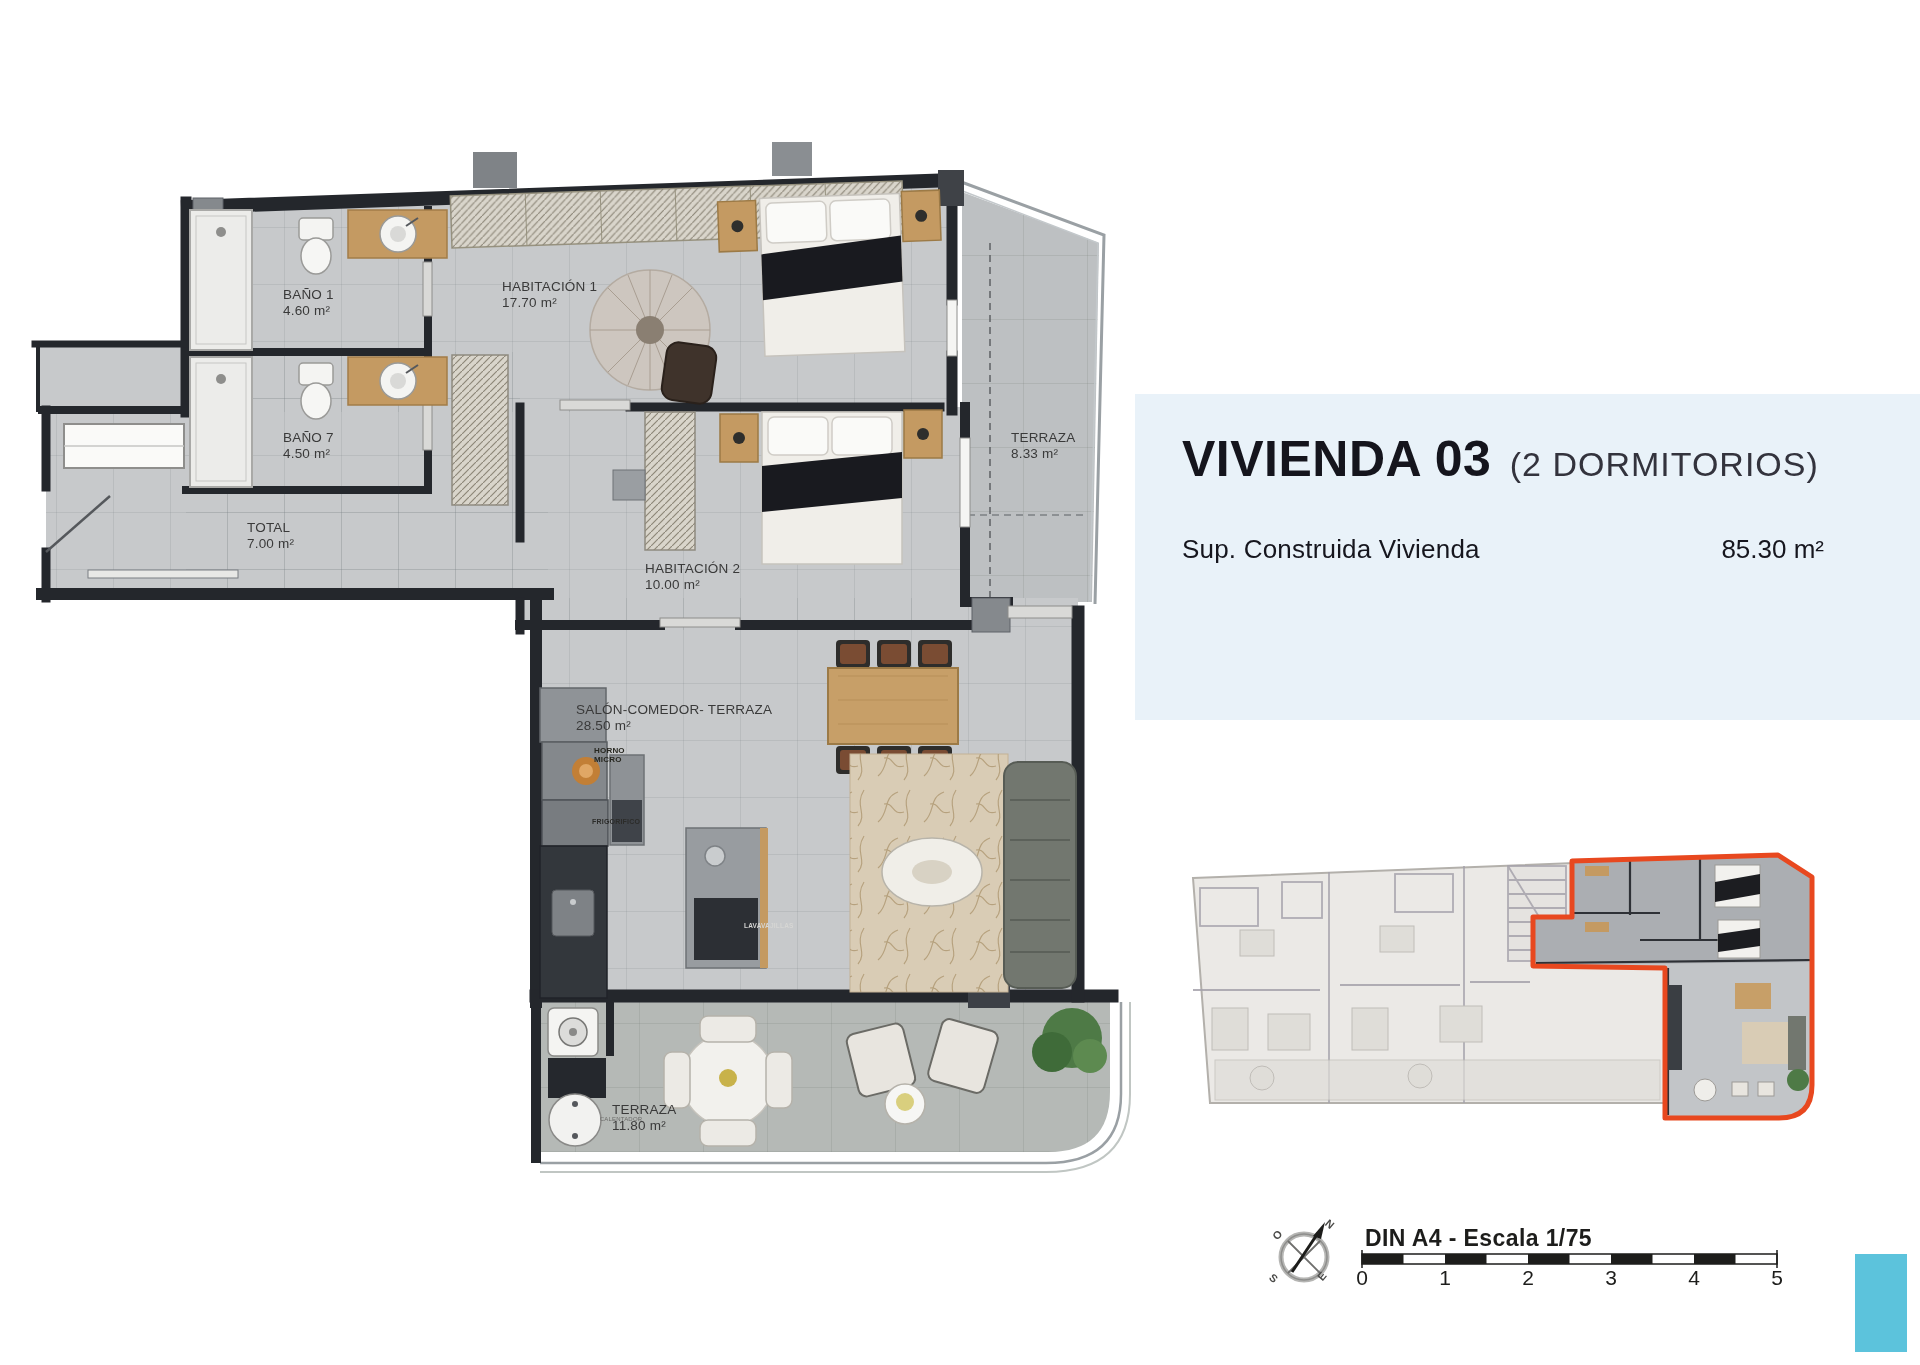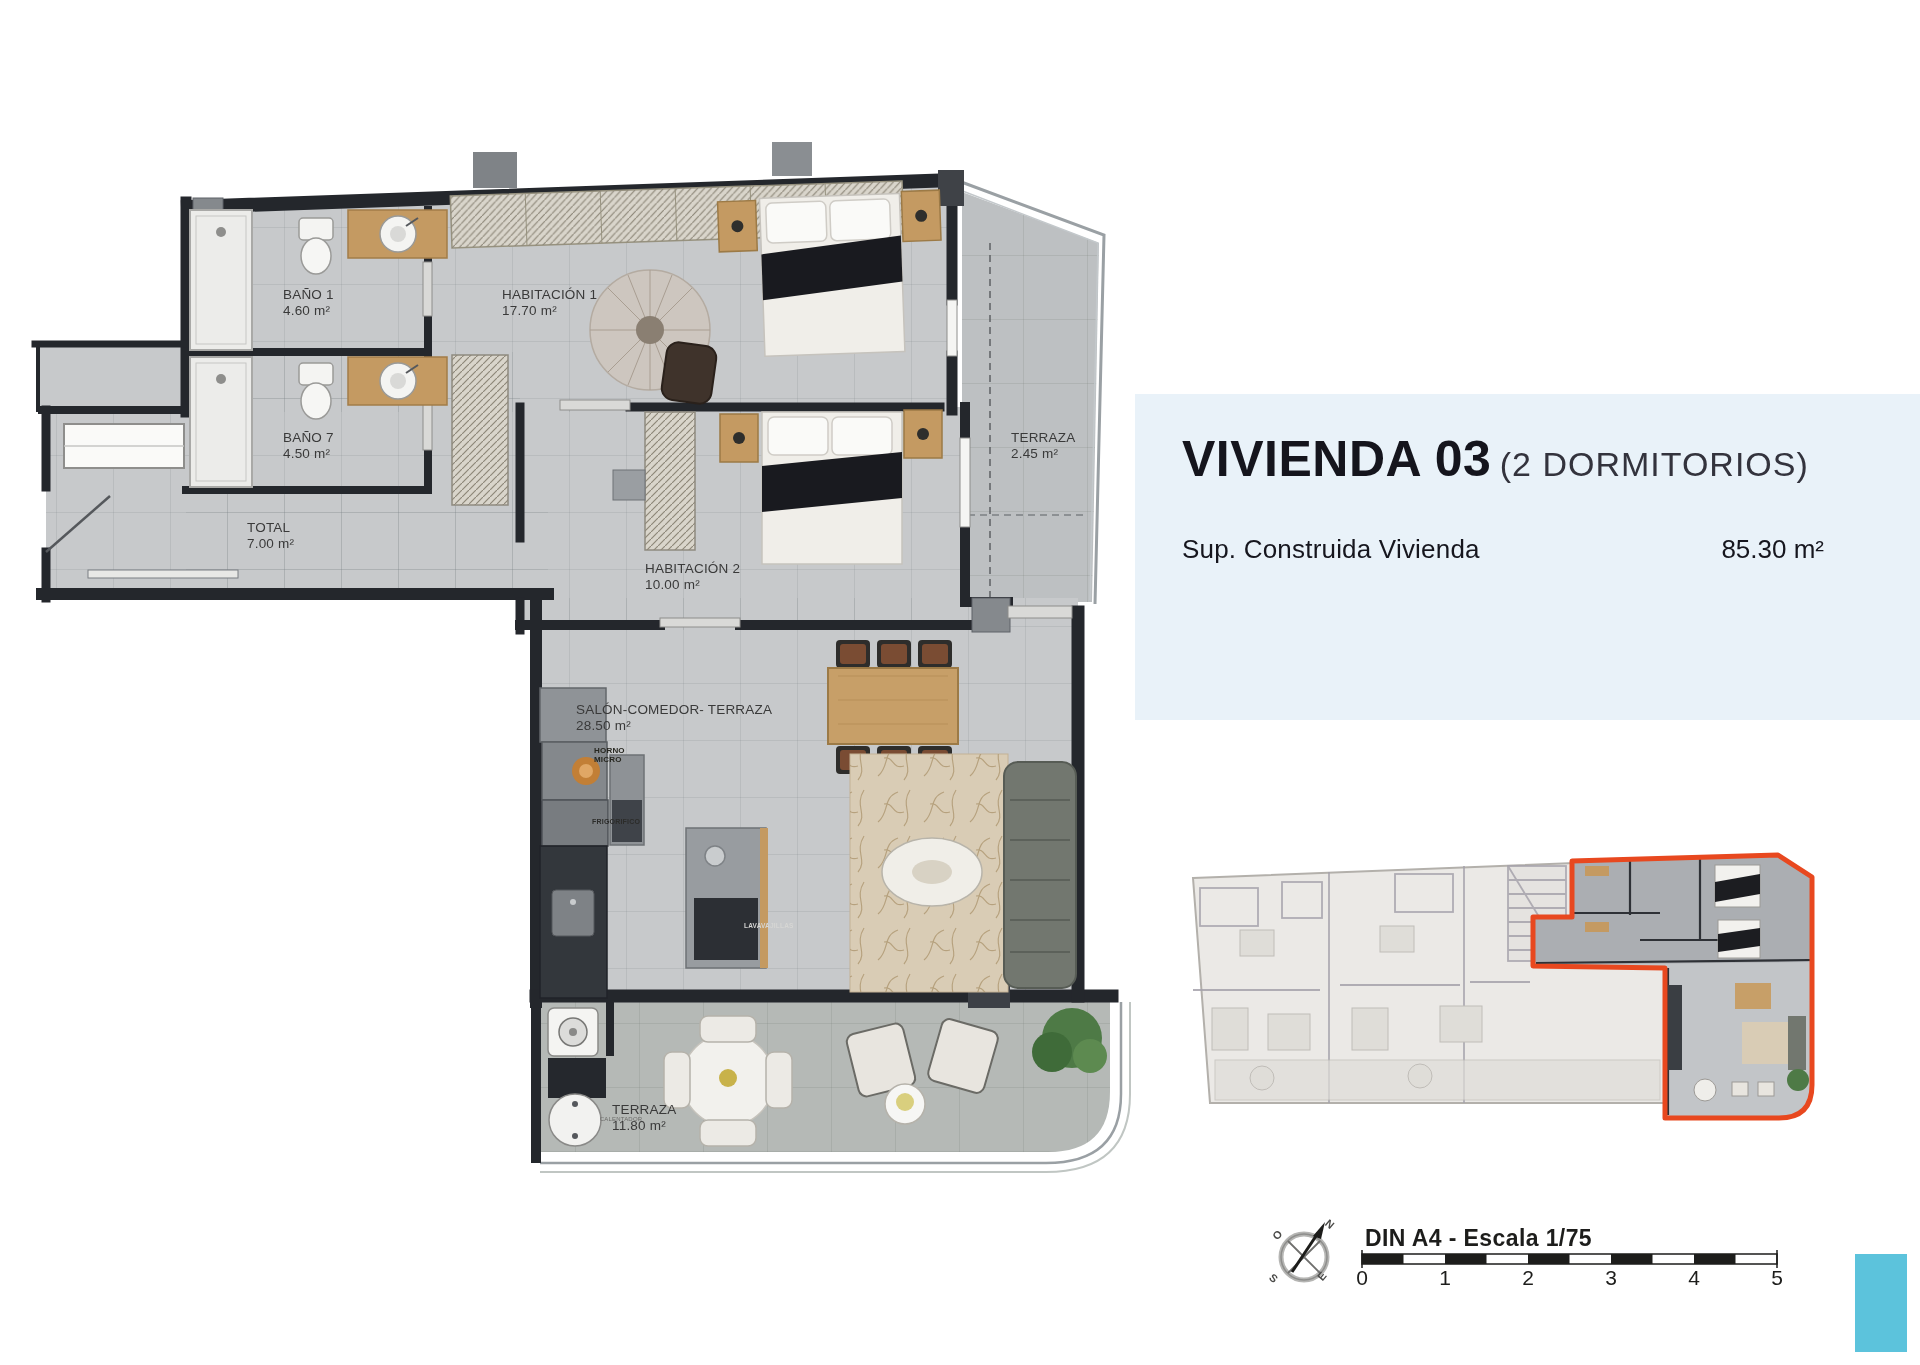--- a/index.html
+++ b/index.html
@@ -11,21 +11,21 @@
   .rlabel{position:absolute;font-size:13.5px;line-height:16px;color:#3a3a3a;
           letter-spacing:.2px;white-space:nowrap;}
   .rlabel span{display:block;}
   
   .tlabel{position:absolute;font-weight:700;letter-spacing:.2px;white-space:nowrap;margin-left:46px;}
   .tlabel span{display:block;}
   
   #info-panel{left:1135px;top:394px;width:785px;height:326px;background:#e9f2f9;}
   #info-title-row{position:absolute;left:47px;top:36px;white-space:nowrap;}
   #info-title{font-size:50px;font-weight:700;color:#15151d;letter-spacing:.5px;}
-  #info-subtitle{font-size:34px;font-weight:400;color:#33333d;margin-left:4px;letter-spacing:1px;}
+  #info-subtitle{font-size:34px;font-weight:400;color:#33333d;margin-left:14px;letter-spacing:1px;}
   .prow{position:absolute;left:47px;width:642px;height:34px;color:#16161e;}
   .prow .pl{position:absolute;left:0;top:0;font-size:26px;font-weight:500;letter-spacing:.2px;}
   .prow .pv{position:absolute;right:0;top:0;font-size:26px;font-weight:500;}
   
   #scale-title{left:1365px;top:1225px;font-size:23px;font-weight:700;color:#1d1d1b;letter-spacing:.4px;}
   .tick{position:absolute;top:1266px;width:30px;text-align:center;font-size:21px;color:#1d1d1b;}
   
   .cletter{position:absolute;font-size:11px;font-weight:600;color:#4a4a48;}
   
   #accent-rect{left:1855px;top:1254px;width:52px;height:98px;background:#5cc3dc;}
@@ -343,39 +343,39 @@
       <rect x="1694" y="1254" width="41.5" height="10"></rect>
     </g>
     <path d="M1362,1250 L1362,1268 M1777,1250 L1777,1268" stroke="#1d1d1b" stroke-width="1.5"></path>
   </g>
 </svg>
 
 <div class="rlabel" style="left:283px;top:287px">
   <span>BAÑO 1</span>
   <span>4.60 m²</span>
 </div>
-<div class="rlabel" style="left:502px;top:287px">
+<div class="rlabel" style="left:502px;top:279px">
   <span>HABITACIÓN 1</span>
   <span>17.70 m²</span>
 </div>
 <div class="rlabel" style="left:283px;top:430px">
   <span>BAÑO 7</span>
   <span>4.50 m²</span>
 </div>
 <div class="rlabel" style="left:247px;top:520px">
   <span>TOTAL</span>
   <span>7.00 m²</span>
 </div>
 <div class="rlabel" style="left:645px;top:561px">
   <span>HABITACIÓN 2</span>
   <span>10.00 m²</span>
 </div>
 <div class="rlabel" style="left:1011px;top:430px">
   <span>TERRAZA</span>
-  <span>2.45 m²</span>
+  <span>8.33 m²</span>
 </div>
 <div class="rlabel" style="left:576px;top:702px">
   <span>SALÓN-COMEDOR- TERRAZA</span>
   <span>28.50 m²</span>
 </div>
 <div class="rlabel" style="left:612px;top:1102px">
   <span>TERRAZA</span>
   <span>11.80 m²</span>
 </div>
 

